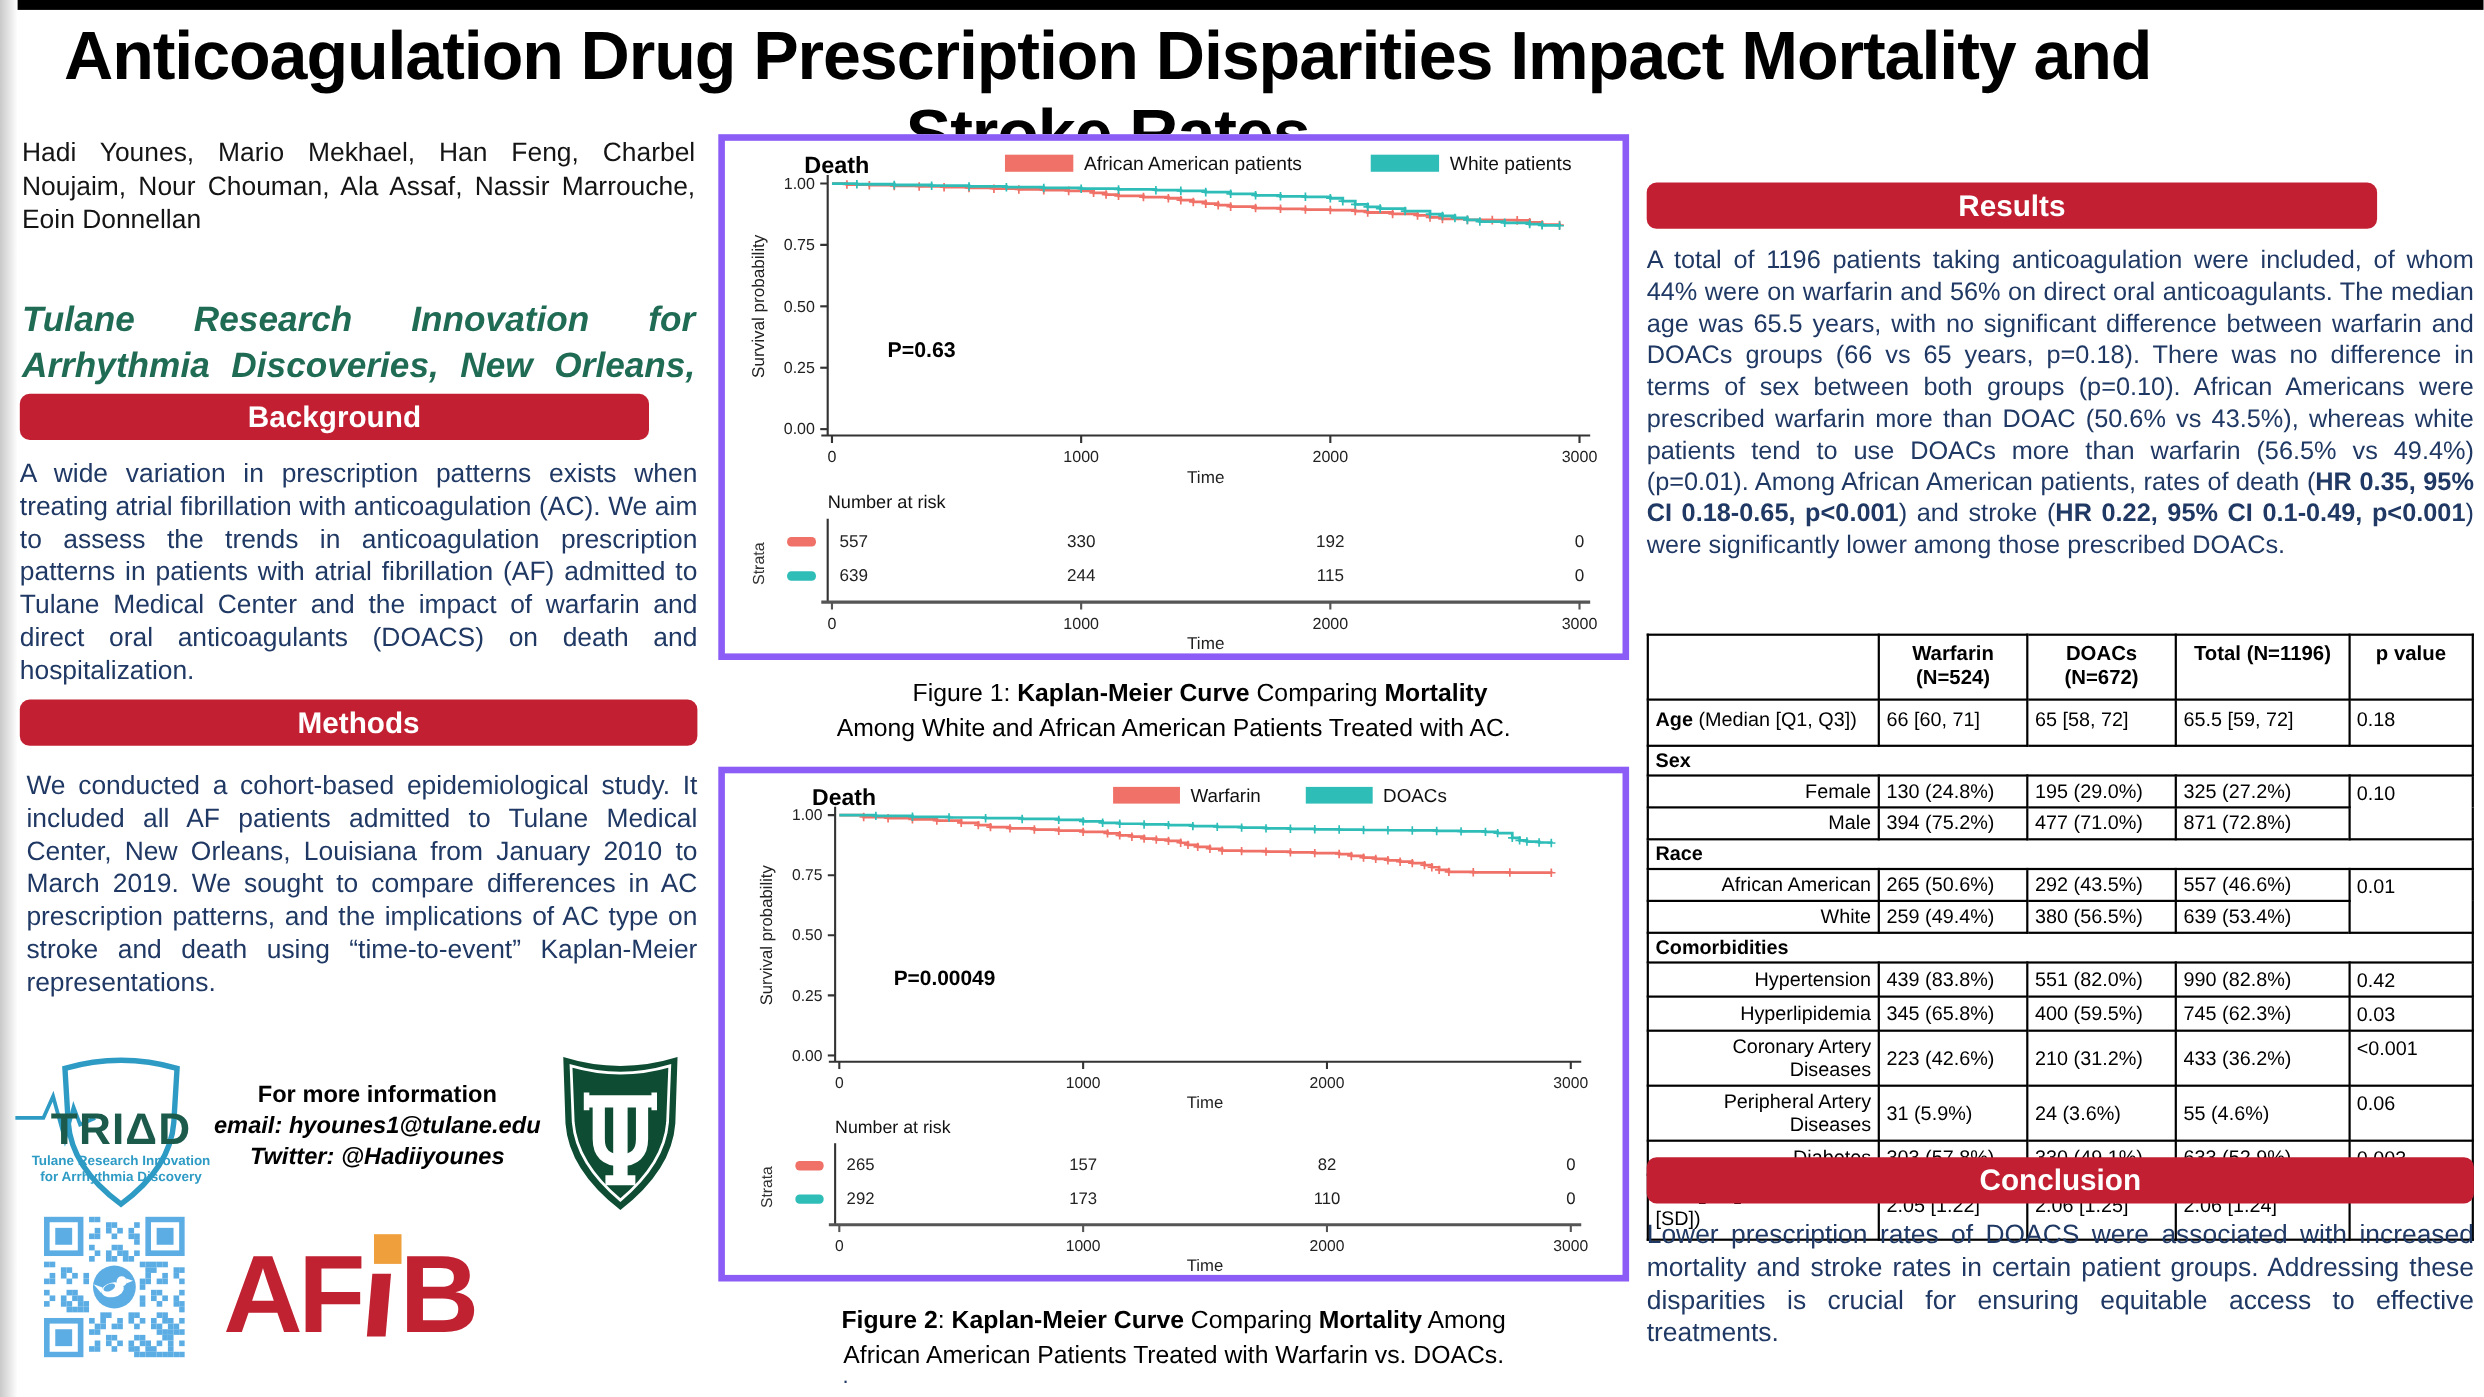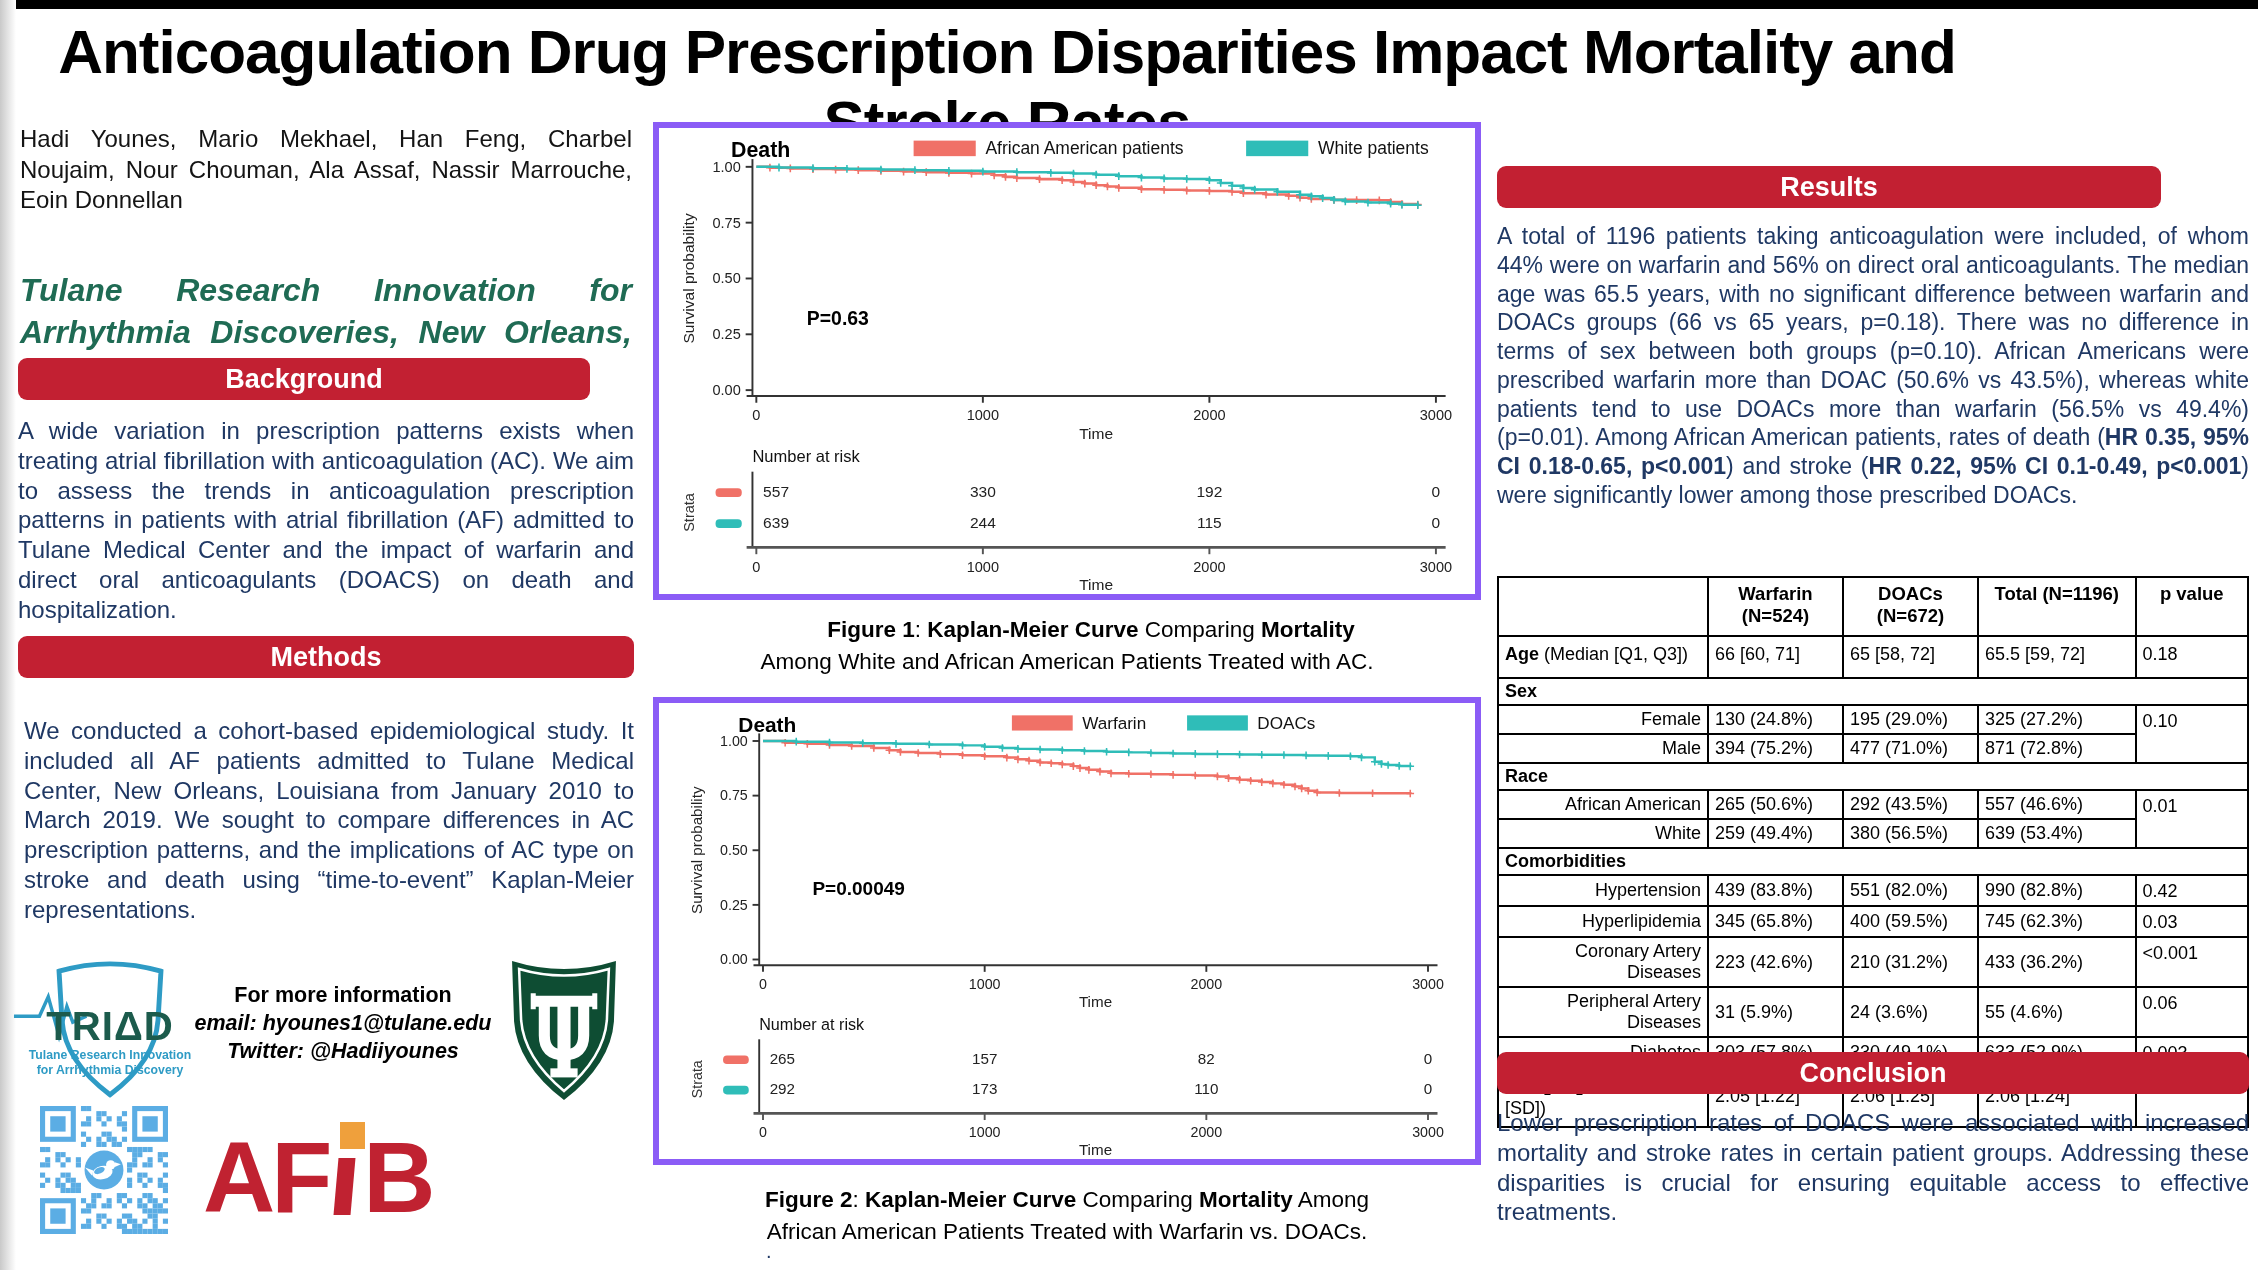--- a/index.html
+++ b/index.html
@@ -10,21 +10,21 @@
   .title{position:absolute;top:16px;left:0;width:2014px;text-align:center;font-size:62px;font-weight:bold;letter-spacing:-1px}
   .authors{position:absolute;left:20px;top:124px;width:612px;font-size:24px;color:#141414;text-align:justify;line-height:1.28}
   .affiliation{position:absolute;left:20px;top:270px;width:612px;font-size:32px;font-weight:bold;font-style:italic;
                color:#1F6B54;text-align:justify;line-height:1.3}
   .secbar{position:absolute;background:#C22032;border-radius:9px;color:#fff;font-weight:bold;font-size:27px;
           display:flex;align-items:center;justify-content:center}
   .bodytext{position:absolute;font-size:24px;color:#1F3864;text-align:justify;line-height:1.24}
   #bg-bar{left:18px;top:358px;width:572px;height:42px}
   #bg-text{left:18px;top:416px;width:616px}
   #me-bar{left:18px;top:636px;width:616px;height:42px}
-  #me-text{left:24px;top:716px;width:610px}
+  #me-text{left:24px;top:700px;width:610px}
   #res-bar{left:1497px;top:166px;width:664px;height:42px}
   #res-text{left:1497px;top:222px;width:752px;font-size:23px;line-height:1.25}
   #con-bar{left:1497px;top:1052px;width:752px;height:42px}
   #con-text{left:1497px;top:1108px;width:752px}
   .figbox{position:absolute;left:653px;width:828px;background:#fff;border:6px solid #8b5cf6;box-sizing:border-box;
           display:flex;align-items:flex-start;justify-content:center}
   #fig1{top:122px;height:478px}
   #fig2{top:697px;height:468px}
   .figcap{position:absolute;left:747px;width:640px;text-align:center;font-size:22.5px;line-height:1.4;color:#000}
   #cap1{top:614px}
@@ -194,21 +194,21 @@
         <text x="88" y="457" font-size="15" text-anchor="middle" fill="#222">0</text>
         <line x1="321.33333333333337" y1="432" x2="321.33333333333337" y2="439" stroke="#555" stroke-width="2"></line>
         <text x="321.33333333333337" y="457" font-size="15" text-anchor="middle" fill="#222">1000</text>
         <line x1="554.6666666666667" y1="432" x2="554.6666666666667" y2="439" stroke="#555" stroke-width="2"></line>
         <text x="554.6666666666667" y="457" font-size="15" text-anchor="middle" fill="#222">2000</text>
         <line x1="788" y1="432" x2="788" y2="439" stroke="#555" stroke-width="2"></line>
         <text x="788" y="457" font-size="15" text-anchor="middle" fill="#222">3000</text>
         <text x="438" y="476" font-size="16" text-anchor="middle" fill="#222">Time</text>
       </svg>
     </div>
-  <div class="figcap" id="cap1"><span style="font-weight: bold; margin-left: 48px;">Figure 1</span><span>: </span><span style="font-weight: bold;">Kaplan-Meier Curve</span><span> Comparing </span><span style="font-weight: bold;">Mortality</span><span> Among White and African American Patients Treated with AC.</span></div>
+  <div class="figcap" id="cap1"><span style="font-weight: normal; margin-left: 48px;">Figure 1</span><span>: </span><span style="font-weight: bold;">Kaplan-Meier Curve</span><span> Comparing </span><span style="font-weight: bold;">Mortality</span><span> Among White and African American Patients Treated with AC.</span></div>
 
   <div class="figbox" id="fig2">
       <svg viewBox="0 0 816 480" width="100%" height="100%" preserveAspectRatio="xMidYMin meet" font-family="Liberation Sans, sans-serif">
         <text x="62" y="30" font-size="22" font-weight="bold" fill="#000">Death</text>
         <rect x="350" y="13" width="64" height="16" fill="#F07167"></rect>
         <text x="424" y="27" font-size="18" fill="#111">Warfarin</text>
         <rect x="534.4" y="13" width="64" height="16" fill="#2FBDB8"></rect>
         <text x="608.4" y="27" font-size="18" fill="#111">DOACs</text>
         <line x1="84" y1="32" x2="84" y2="276" stroke="#333" stroke-width="2"></line>
         <line x1="77" y1="270" x2="84" y2="270" stroke="#333" stroke-width="2"></line>

